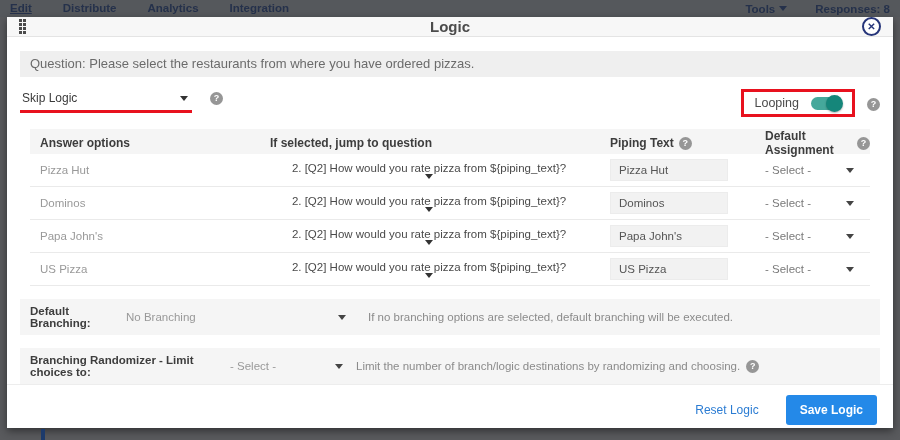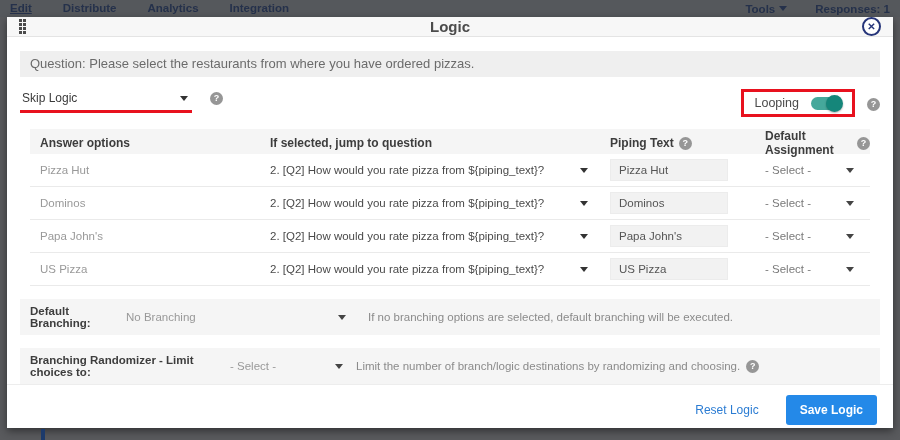--- a/index.html
+++ b/index.html
@@ -91,22 +91,22 @@
     display:grid; grid-template-columns:230px 348px 147px 1fr; align-items:center;
   }
   .t-head { background:#f5f5f5; height:25px; font-weight:bold; color:#3d3d3d; font-size:12px; }
   .t-head .cell { display:flex; align-items:center; gap:5px; }
   .t-head .help-icon { margin-top:0; }
   .t-body .t-row { height:33px; border-bottom:1px solid #eaeaea; font-size:11.5px; }
   .cell { padding-left:10px; }
   .cell.c-piping { padding-left:2px; }
   .answer-label { color:#999; }
   .jump-select {
-    display:flex; align-items:center; justify-content:space-between;
-    padding-right:20px; color:#4a4a4a; cursor:pointer;
+    display:flex; align-items:center; 
+    padding-right:20px; color:#4a4a4a; cursor:pointer;flex-direction:column;
   }
   .jump-select .caret { border-top-color:#333; }
   .piping-input {
     width:118px; height:22px; background:#f2f2f2; border:1px solid #ececec;
     font-family:"Liberation Sans", sans-serif; font-size:11.5px; color:#555; padding:0 8px; outline:none;
   }
   .var-select {
     display:flex; align-items:center; justify-content:space-between;
     padding-right:16px; color:#7a7a7a; cursor:pointer;
   }
@@ -153,21 +153,21 @@
 <div class="topbar">
   <span class="menu-item active">Edit</span>
   <span class="menu-item">Distribute</span>
   <span class="menu-item">Analytics</span>
   <span class="menu-item">Integration</span>
   <span class="spacer"></span>
   <span class="right-item">
     <span>Tools</span>
     <i class="caret"></i>
   </span>
-  <span class="right-item">Responses: 1</span>
+  <span class="right-item">Responses: 8</span>
 </div>
 
 <div class="modal">
 
   <div class="modal-header">
     <span class="drag-handle">
       <i></i>
         <i></i>
         <i></i>
         <i></i>

